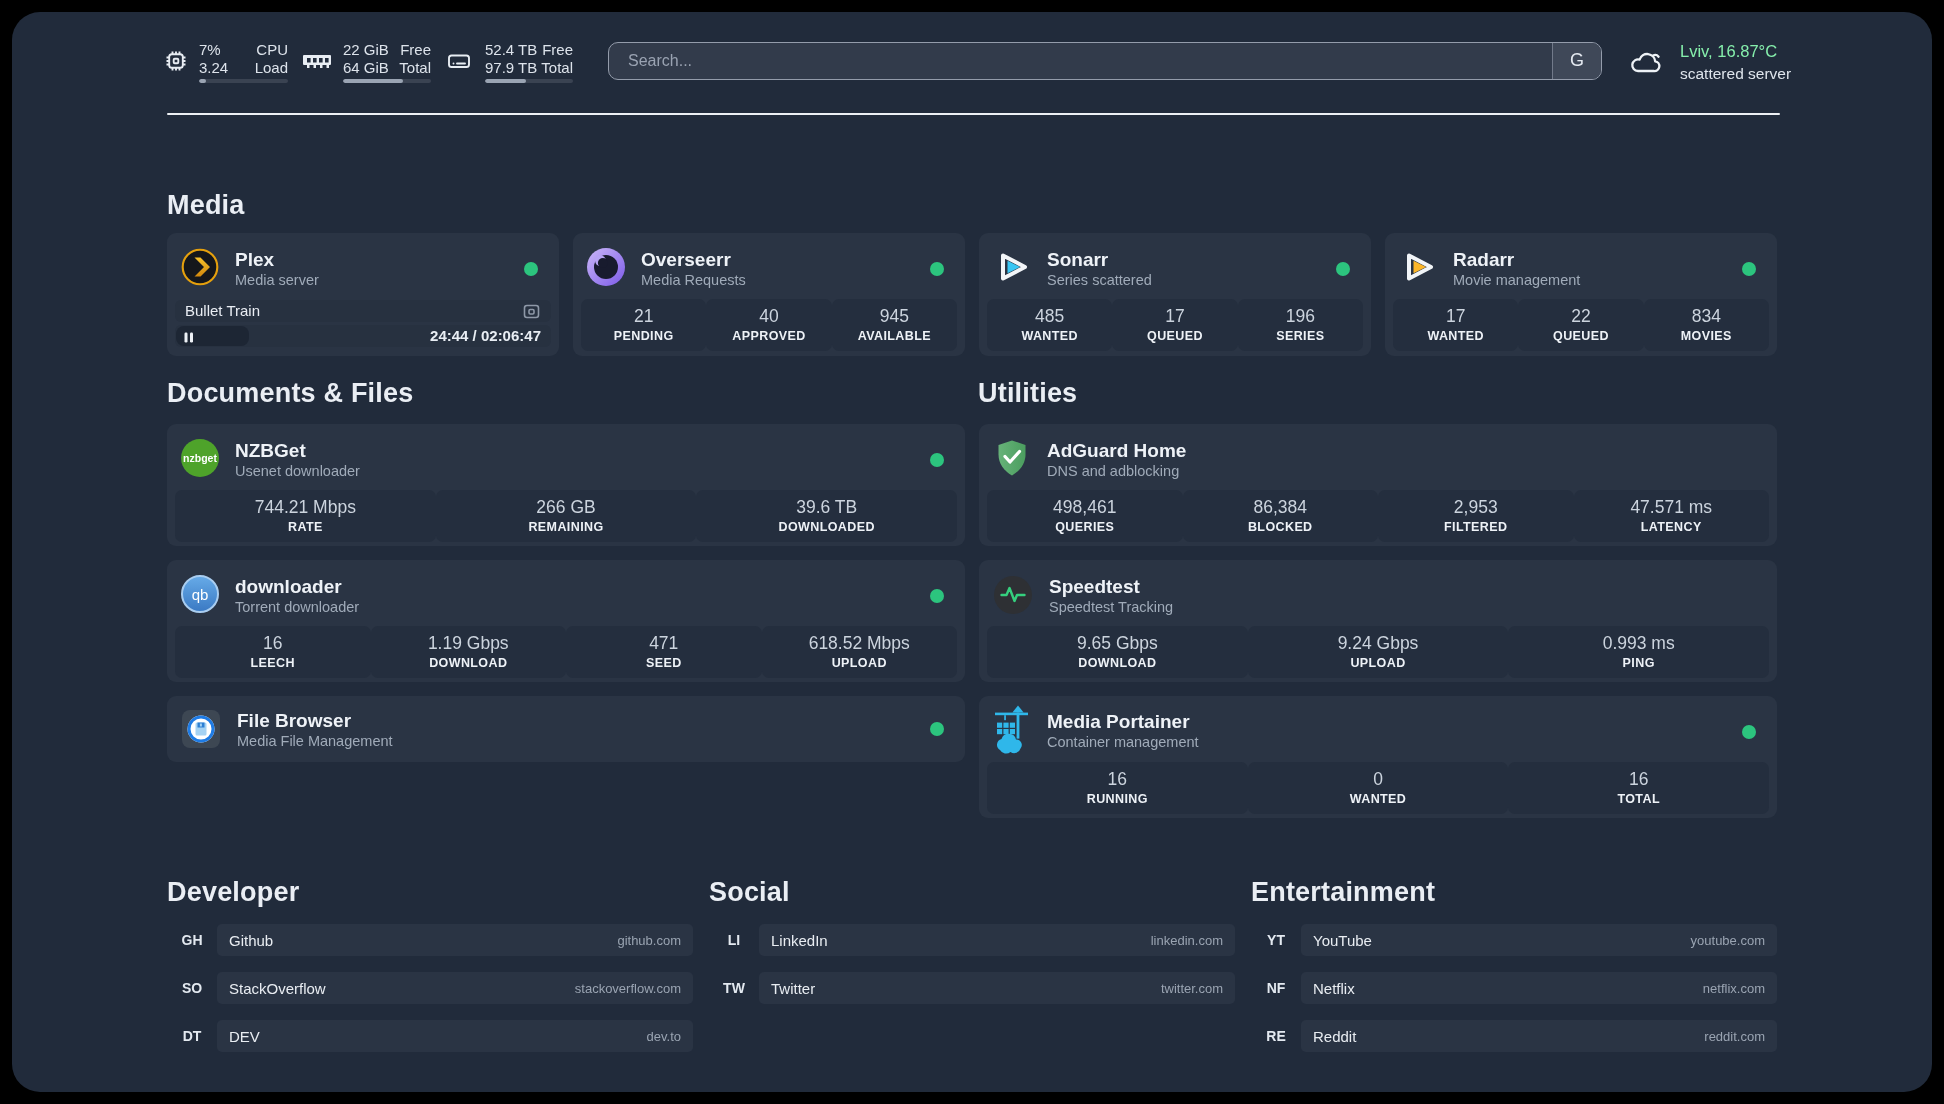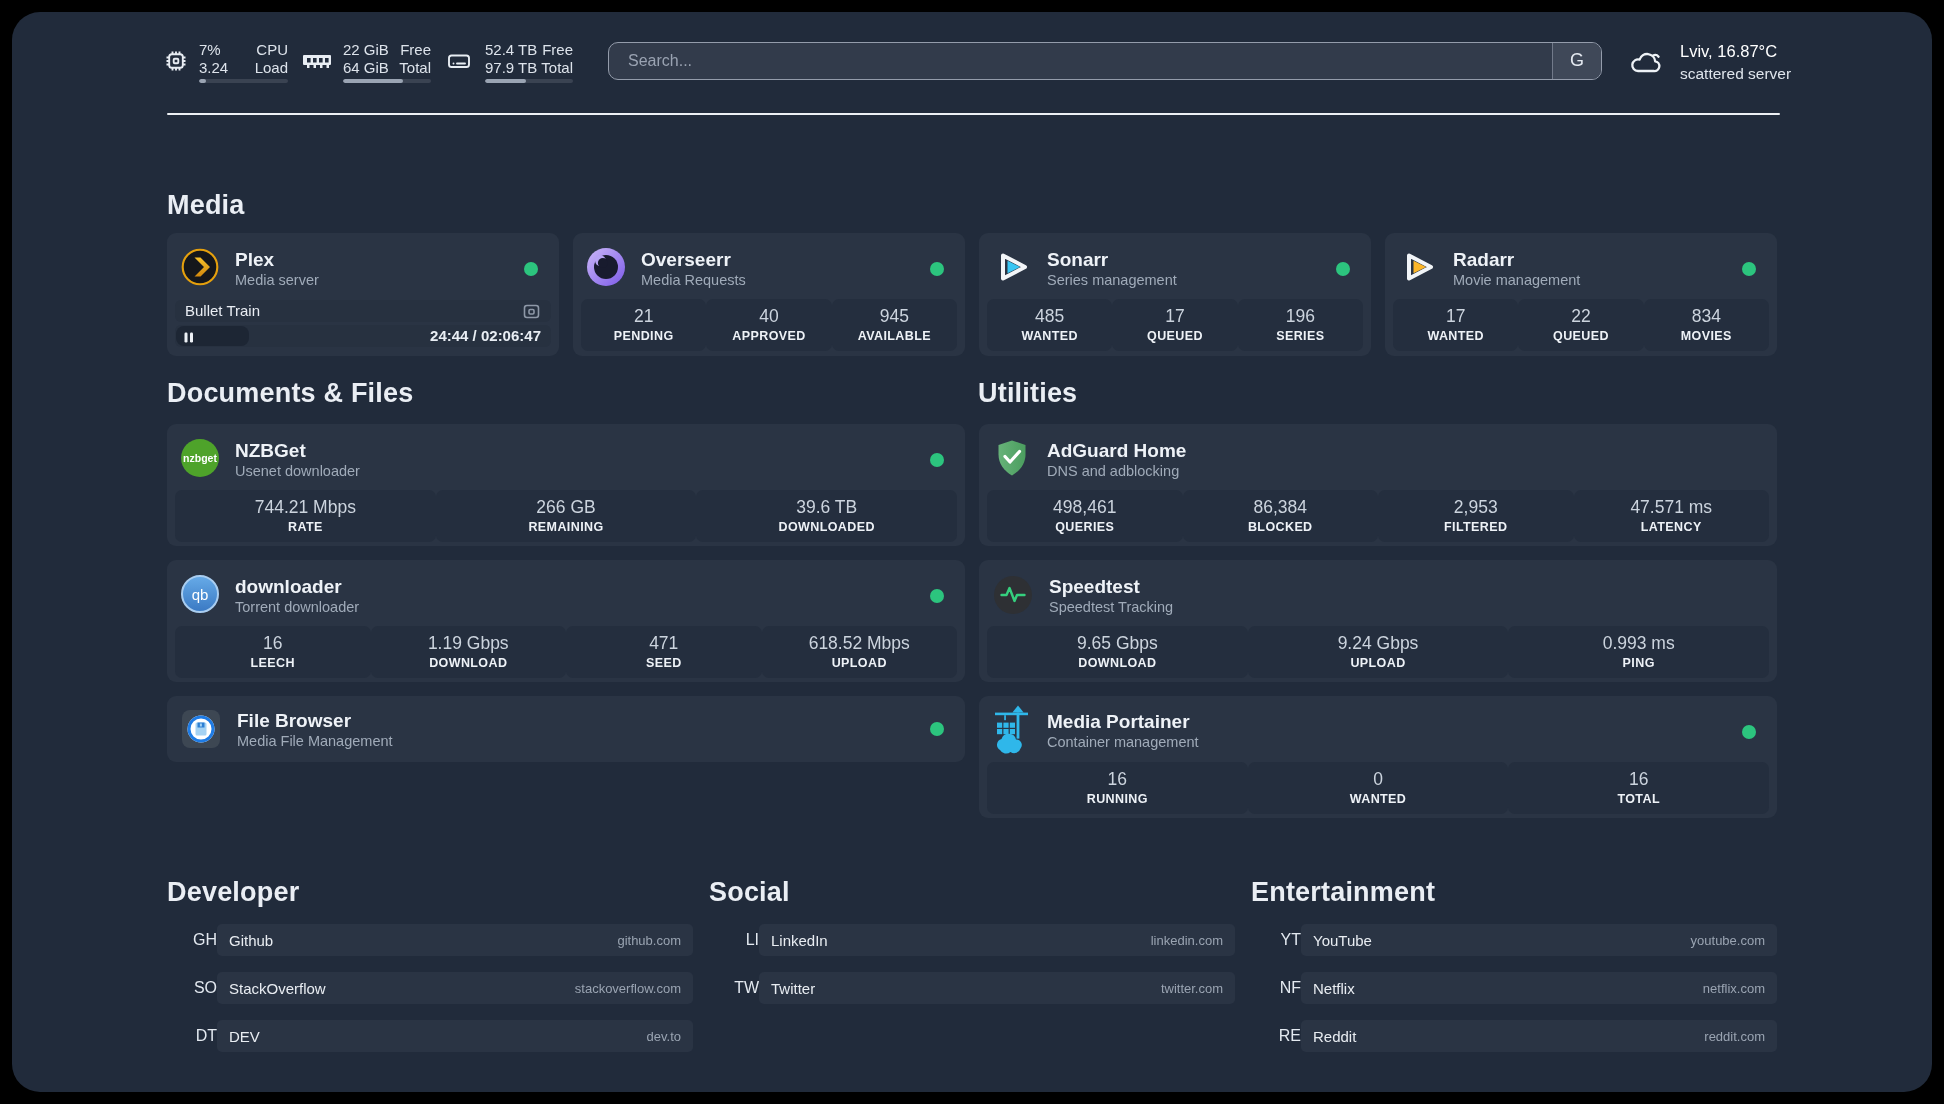--- a/index.html
+++ b/index.html
@@ -42,21 +42,21 @@
 .ptime{position:absolute;right:10px;top:0;font-size:15px;font-weight:600;color:#e9eef4;line-height:22px}
 
 .twocol{position:absolute;left:0;width:1610px;display:grid;grid-template-columns:1fr 1fr;gap:14px}
 .stack{display:flex;flex-direction:column;gap:14px}
 .stack .card{height:122px}
 .stack .card.short{height:66px}
 
 .bgrid{position:absolute;left:0;top:865px;width:1610px;display:grid;grid-template-columns:repeat(3,1fr);gap:16px;align-items:start}
 .bcol .h{margin-bottom:5px}
 .brow{display:flex;height:32px;margin-top:16px}
-.babbr{width:50px;text-align:right;font-size:16px;font-weight:400;color:#e3e9f0;line-height:32px;flex:none}
+.babbr{width:50px;text-align:center;font-size:14px;font-weight:700;color:#e3e9f0;line-height:32px;flex:none}
 .bbar{flex:1;background:#2a3444;border-radius:5px;display:flex;align-items:center;padding:0 12px}
 .bbar .nm{font-size:15px;color:#e9edf2;flex:1}
 .bbar .dm{font-size:13px;color:#9aa4b2}
 </style>
 </head>
 <body>
 <div class="page">
 <div class="content">
 
 <svg class="abs" style="left:-2px;top:38px" width="22" height="22" viewBox="0 0 22 22">
@@ -125,21 +125,21 @@
         <div class="ph">Search...</div>
         <div class="g">G</div>
       </div>
 
 <svg class="abs" style="left:1459px;top:30px" width="40" height="38" viewBox="0 0 40 38">
   <g stroke="#eef2f6" stroke-width="2.3" fill="none" stroke-linejoin="round" stroke-linecap="round">
     <path d="M27 13.5a4.5 4.5 0 0 1 5.6 1.2"></path>
     <path d="M12 29a5.8 5.8 0 1 1 1.6-11.4a8 8 0 0 1 15.6 1.8a4.8 4.8 0 0 1-1.4 9.6z"></path>
   </g>
 </svg>
-<div class="abs rval" style="left:1513px;top:29px;font-size:16.5px;line-height:20px;color:#ffffff">Lviv, 16.87°C</div>
+<div class="abs rval" style="left:1513px;top:29px;font-size:16.5px;line-height:20px;color:#86efac">Lviv, 16.87°C</div>
 <div class="abs rval" style="left:1513px;top:52px;font-size:15.5px;line-height:20px;color:#dfe5ec">scattered server</div>
 
 <div class="sep"></div>
 
 <div class="abs h" style="left:0;top:178px">Media</div>
 <div class="mgrid">
 
   <div class="card">
     <div class="chead">
       <svg class="cico" viewBox="0 0 38 38">
@@ -214,21 +214,21 @@
   </div>
 
   <div class="card">
     <div class="chead">
       <svg class="cico" viewBox="0 0 38 38">
         <polygon points="10,7.5 32,19 10,30.5" fill="none" stroke="#f2f5f8" stroke-width="4" stroke-linejoin="round"></polygon>
         <polygon points="14.5,12.8 27,19 14.5,25.2" fill="#38c6f4"></polygon>
       </svg>
       <div class="ct">
               <div class="t">Sonarr</div>
-              <div class="s">Series management</div>
+              <div class="s">Series scattered</div>
             </div>
     </div>
     <div class="dot"></div>
     <div class="stats">
       <div class="sb">
               <div class="n">485</div>
               <div class="l">WANTED</div>
             </div>
       <div class="sb">
               <div class="n">17</div>

